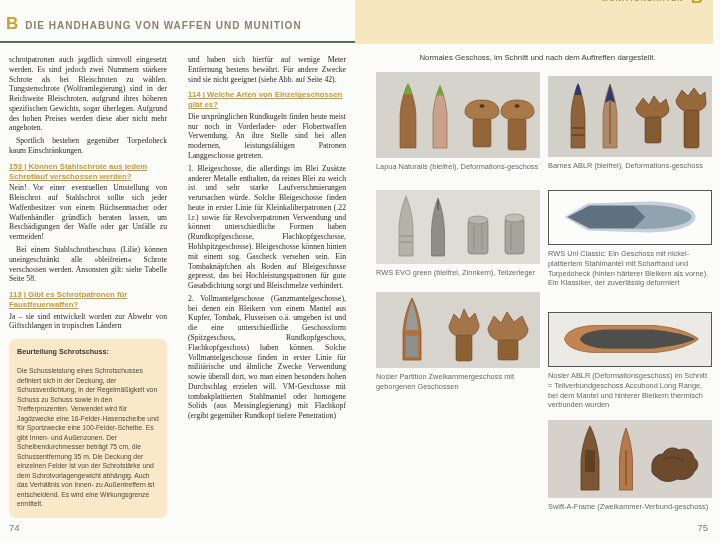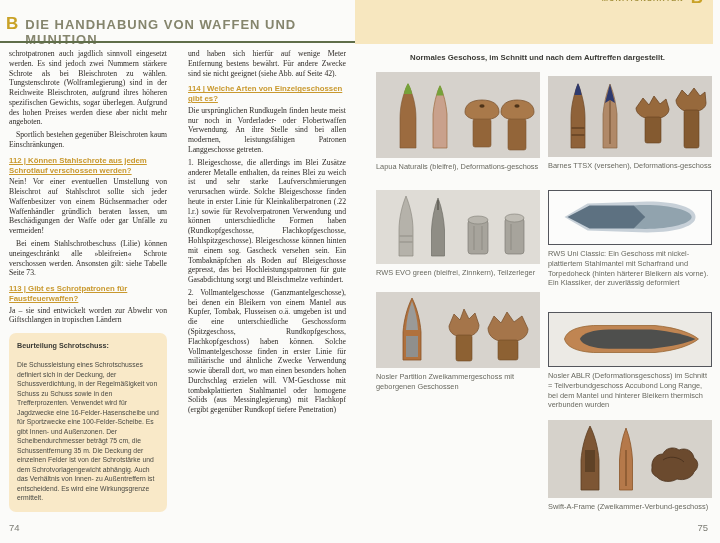--- a/index.html
+++ b/index.html
@@ -9,69 +9,69 @@
     font-family:"Liberation Serif", serif;
     color:#2e2a26;
   }
   .page { position:absolute; top:0; height:543px; }
   .page-left  { left:0;   width:355px; }
   .page-right { left:355px; width:365px; }
 
   
   .lp-header { position:absolute; top:14px; left:6px; right:0; display:flex; align-items:baseline; gap:7px; }
   .section-letter { font-family:"Liberation Sans",sans-serif; font-weight:bold; font-size:17px; color:#c9a227; }
-  .lp-header .hdr-title { font-family:"Liberation Sans",sans-serif; font-size:13px; letter-spacing:1px; color:#85856d; font-weight:600; }
+  .lp-header .hdr-title { font-family:"Liberation Sans",sans-serif; font-size:10px; letter-spacing:1px; color:#85856d; font-weight:600; }
   .lp-rule { position:absolute; top:41px; left:0; width:355px; height:2px; background:#5f6e49; }
   .rp-band { position:absolute; top:0; left:0; width:358px; height:44px; background:#f7e7bf;
              display:flex; align-items:baseline; justify-content:flex-end; gap:7px; padding:0 10px 0 0; }
   .rp-band .hdr-title { font-family:"Liberation Sans",sans-serif; font-size:7.5px; letter-spacing:1px; color:#a5923e; font-weight:600; position:relative; top:-14px; }
   .rp-band .section-letter { position:relative; top:-12px; }
 
   
-  .cols { position:absolute; top:49px; left:9px; width:337px; display:flex; gap:21px;justify-content:center; }
+  .cols { position:absolute; top:55px; left:9px; width:337px; display:flex; gap:21px;justify-content:center; }
   .col { flex:1; }
   .col p { font-size:7.7px; line-height:1.27; text-align:justify; margin-bottom:3px; hyphens:auto; }
   .col p.indent { text-indent:7px; }
   .qheading { font-family:"Liberation Sans",sans-serif; font-weight:bold; font-size:7.8px;
               line-height:1.25; color:#c9992e; margin:6px 0 2px 0;text-decoration:underline; }
   .infobox { margin-top:8px; background:#f9e9c8; border-radius:7px; padding:8px 8px 9px 8px; }
   .infobox .ib-title { font-family:"Liberation Sans",sans-serif; font-weight:bold; font-size:7.2px; color:#3a3a35; margin-bottom:10px; }
   .infobox .ib-body { font-family:"Liberation Sans",sans-serif; font-size:6.8px; line-height:1.4; color:#4a4a44; text-align:left; }
 
   .page-num { position:absolute; bottom:10px; font-family:"Liberation Sans",sans-serif; font-size:9.5px; color:#7c7c74; }
   .pn-left { left:9px; }
   .pn-right { right:12px; }
 
   
   .fig-title { position:absolute; top:53px; left:10px; width:345px; text-align:center;
-               font-family:"Liberation Sans",sans-serif; font-weight:bold; font-size:7.8px; color:#3b3b36; }
+               font-family:"Liberation Sans",sans-serif; font-weight:normal; font-size:7.8px; color:#3b3b36; }
   .figure { position:absolute; width:164px; }
   .colA { left:21px; } .colB { left:193px; }
   .photo { width:164px; background:#d6d2cc; overflow:hidden; }
   .boxed { border:1px solid #54565c; background:#fcfcfb; }
   .caption { font-family:"Liberation Sans",sans-serif; font-size:7.4px; line-height:1.32; color:#68685f; margin-top:4px; }
   svg { display:block; }
 </style>
 </head>
 <body>
 
 <div class="page page-left">
   <div class="lp-header">
     <span class="section-letter">B</span>
     <span class="hdr-title">DIE HANDHABUNG VON WAFFEN UND MUNITION</span>
   </div>
   <div class="lp-rule"></div>
 
   <div class="cols">
     <div class="col">
       <p>schrotpatronen auch jagdlich sinnvoll eingesetzt werden. Es sind jedoch zwei Nummern stärkere Schrote als bei Bleischroten zu wählen. Tungstenschrote (Wolframlegierung) sind in der Reichweite Bleischroten, aufgrund ihres höheren spezifischen Gewichts, sogar überlegen. Aufgrund des hohen Preises werden diese aber nicht mehr angeboten.</p>
-      <p class="indent">Sportlich bestehen gegenüber Bleischroten kaum Einschränkungen.</p>
-      <div class="qheading">112 | Können Stahlschrote aus jedem Schrotlauf verschossen werden?</div>
+      <p class="indent">Sportlich bestehen gegenüber Torpedoheck kaum Einschränkungen.</p>
+      <div class="qheading">153 | Können Stahlschrote aus jedem Schrotlauf verschossen werden?</div>
       <p>Nein! Vor einer eventuellen Umstellung von Bleischrot auf Stahlschrot sollte sich jeder Waffenbesitzer von einem Büchsenmacher oder Waffenhändler gründlich beraten lassen, um Beschädigungen der Waffe oder gar Unfälle zu vermeiden!</p>
-      <p class="indent">Bei einem Stahlschrotbeschuss (Lilie) können uneingeschränkt alle »bleifreien« Schrote verschossen werden. Ansonsten gilt: siehe Tabelle Seite 73.</p>
+      <p class="indent">Bei einem Stahlschrotbeschuss (Lilie) können uneingeschränkt alle »bleifreien« Schrote verschossen werden. Ansonsten gilt: siehe Tabelle Seite 58.</p>
       <div class="qheading">113 | Gibt es Schrotpatronen für Faustfeuerwaffen?</div>
       <p>Ja – sie sind entwickelt worden zur Abwehr von Giftschlangen in tropischen Ländern</p>
       <div class="infobox">
         <div class="ib-title">Beurteilung Schrotschuss:</div>
         <div class="ib-body">Die Schussleistung eines Schrotschusses definiert sich in der Deckung, der Schussverdichtung, in der Regelmäßigkeit von Schuss zu Schuss sowie in den Trefferprozenten. Verwendet wird für Jagdzwecke eine 16-Felder-Hasenscheibe und für Sportzwecke eine 100-Felder-Scheibe. Es gibt Innen- und Außenzonen. Der Scheibendurchmesser beträgt 75 cm, die Schussentfernung 35 m. Die Deckung der einzelnen Felder ist von der Schrotstärke und dem Schrotvorlagengewicht abhängig. Auch das Verhältnis von Innen- zu Außentreffern ist entscheidend. Es wird eine Wirkungsgrenze ermittelt.</div>
       </div>
     </div>
     <div class="col">
       <p>und haben sich hierfür auf wenige Meter Entfernung bestens bewährt. Für andere Zwecke sind sie nicht geeignet (siehe Abb. auf Seite 42).</p>
       <div class="qheading">114 | Welche Arten von Einzelgeschossen gibt es?</div>
@@ -155,21 +155,21 @@
         <line x1="23.5" y1="59" x2="36.5" y2="59" stroke="#5e3d1f" stroke-width="1.3"></line>
         <path d="M62 8 C58 18 56 28 55 38 L55 72 L69 72 L69 38 C68 28 66 18 62 8 Z" fill="#b08968" stroke="#8a6442" stroke-width="0.7"></path>
         <path d="M62 8 L57 27 L62 24 L67 27 Z" fill="#2e3a6e"></path>
         <line x1="62" y1="24" x2="62" y2="68" stroke="#7a5636" stroke-width="1.2"></line>
         <path d="M88 32 L95 22 L101 29 L106 20 L112 28 L118 23 L121 33 C121 39 114 43 104.5 43 C95 43 88 38 88 32 Z" fill="#97693c" stroke="#6d4826" stroke-width="0.8"></path>
         <rect x="97" y="41" width="16" height="26" rx="2" fill="#845a30" stroke="#66421f" stroke-width="0.6"></rect>
         <path d="M128 24 L134 14 L140 20 L146 12 L152 20 L157 16 L158 27 C158 32 152 36 143 36 C134 36 128 30 128 24 Z" fill="#97693c" stroke="#6d4826" stroke-width="0.8"></path>
         <rect x="136" y="34" width="15" height="38" rx="2" fill="#845a30" stroke="#66421f" stroke-width="0.6"></rect>
       </svg>
     </div>
-    <div class="caption">Barnes TTSX (versehen), Deformations-geschoss</div>
+    <div class="caption">Barnes ABLR (bleifrei), Deformations-geschoss</div>
   </div>
 
   <div class="figure colB" style="top:190px">
     <div class="photo boxed" style="height:55px;background:#fcfcfb">
       <svg viewBox="0 0 164 55" width="162" height="53">
         <path d="M14 27 L38 13 L100 11 C132 11 150 18 150 27 C150 36 132 43 100 43 L38 41 Z" fill="#c7d0d8"></path>
         <path d="M86 15 C120 13 146 20 146 27 C146 34 120 41 86 39 L98 27 Z" fill="#91a3ae"></path>
         <path d="M17 27 L40 15 L86 15 L98 27 L86 39 L40 39 Z" fill="#5d7181"></path>
       </svg>
     </div>

